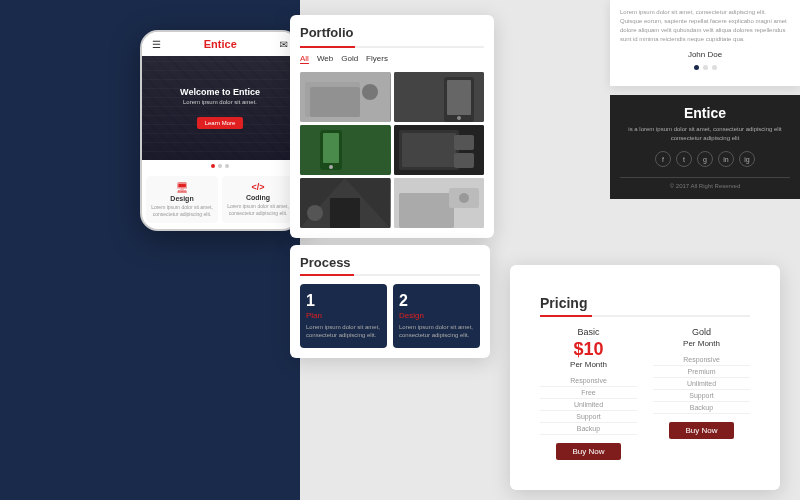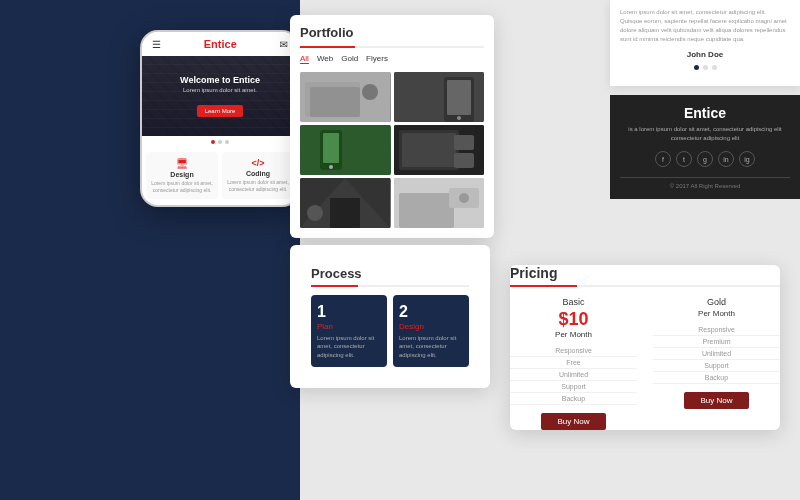--- a/index.html
+++ b/index.html
@@ -45,21 +45,21 @@
       align-items: center;
       justify-content: space-between;
       padding: 6px 10px;
     }
     .hamburger-icon { font-size: 10px; color: #333; }
     .mobile-brand { color: #e02020; font-size: 11px; font-weight: bold; }
     .mail-icon { font-size: 10px; color: #333; }
 
     .mobile-hero {
       position: relative;
-      height: 80px;
+      height: 104px;
       background: linear-gradient(rgba(0,0,0,0.4), rgba(0,0,0,0.5)),
         repeating-linear-gradient(45deg, #555 0, #555 2px, #666 2px, #666 10px);
       background-color: #3a3a3a;
       display: flex;
       flex-direction: column;
       align-items: center;
       justify-content: center;
     }
     .mobile-hero-content {
       position: relative;
@@ -188,21 +188,21 @@
 
     
     .process-section {
       position: absolute;
       left: 290px;
       top: 245px;
       width: 200px;
       background: #fff;
       border-radius: 6px;
       box-shadow: 0 4px 20px rgba(0,0,0,0.15);
-      padding: 21px;
+      padding: 10px;
     }
     .process-title {
       font-size: 13px;
       font-weight: bold;
       color: #333;
       margin-bottom: 4px;
     }
     .process-divider {
       height: 2px;
       background: linear-gradient(to right, #e02020 30%, #eee 30%);
@@ -238,21 +238,21 @@
 
     
     .pricing-card {
       position: absolute;
       left: 510px;
       top: 265px;
       width: 270px;
       background: #fff;
       border-radius: 6px;
       box-shadow: 0 4px 20px rgba(0,0,0,0.15);
-      padding: 0;
+      padding: 30px;
     }
     .pricing-title {
       font-size: 14px;
       font-weight: bold;
       color: #333;
       margin-bottom: 4px;
     }
     .pricing-divider {
       height: 2px;
       background: linear-gradient(to right, #e02020 25%, #eee 25%);
@@ -308,21 +308,21 @@
       box-shadow: 0 2px 10px rgba(0,0,0,0.1);
     }
     .testimonial-text {
       font-size: 6px;
       color: #999;
       line-height: 1.5;
       margin-bottom: 6px;
     }
     .testimonial-name {
       font-size: 8px;
-      font-weight: bold;
+      font-weight: normal;
       color: #333;
       text-align: center;
       margin-bottom: 6px;
     }
     .testimonial-dots {
       display: flex;
       justify-content: center;
       gap: 4px;
       margin-bottom: 8px;
     }

